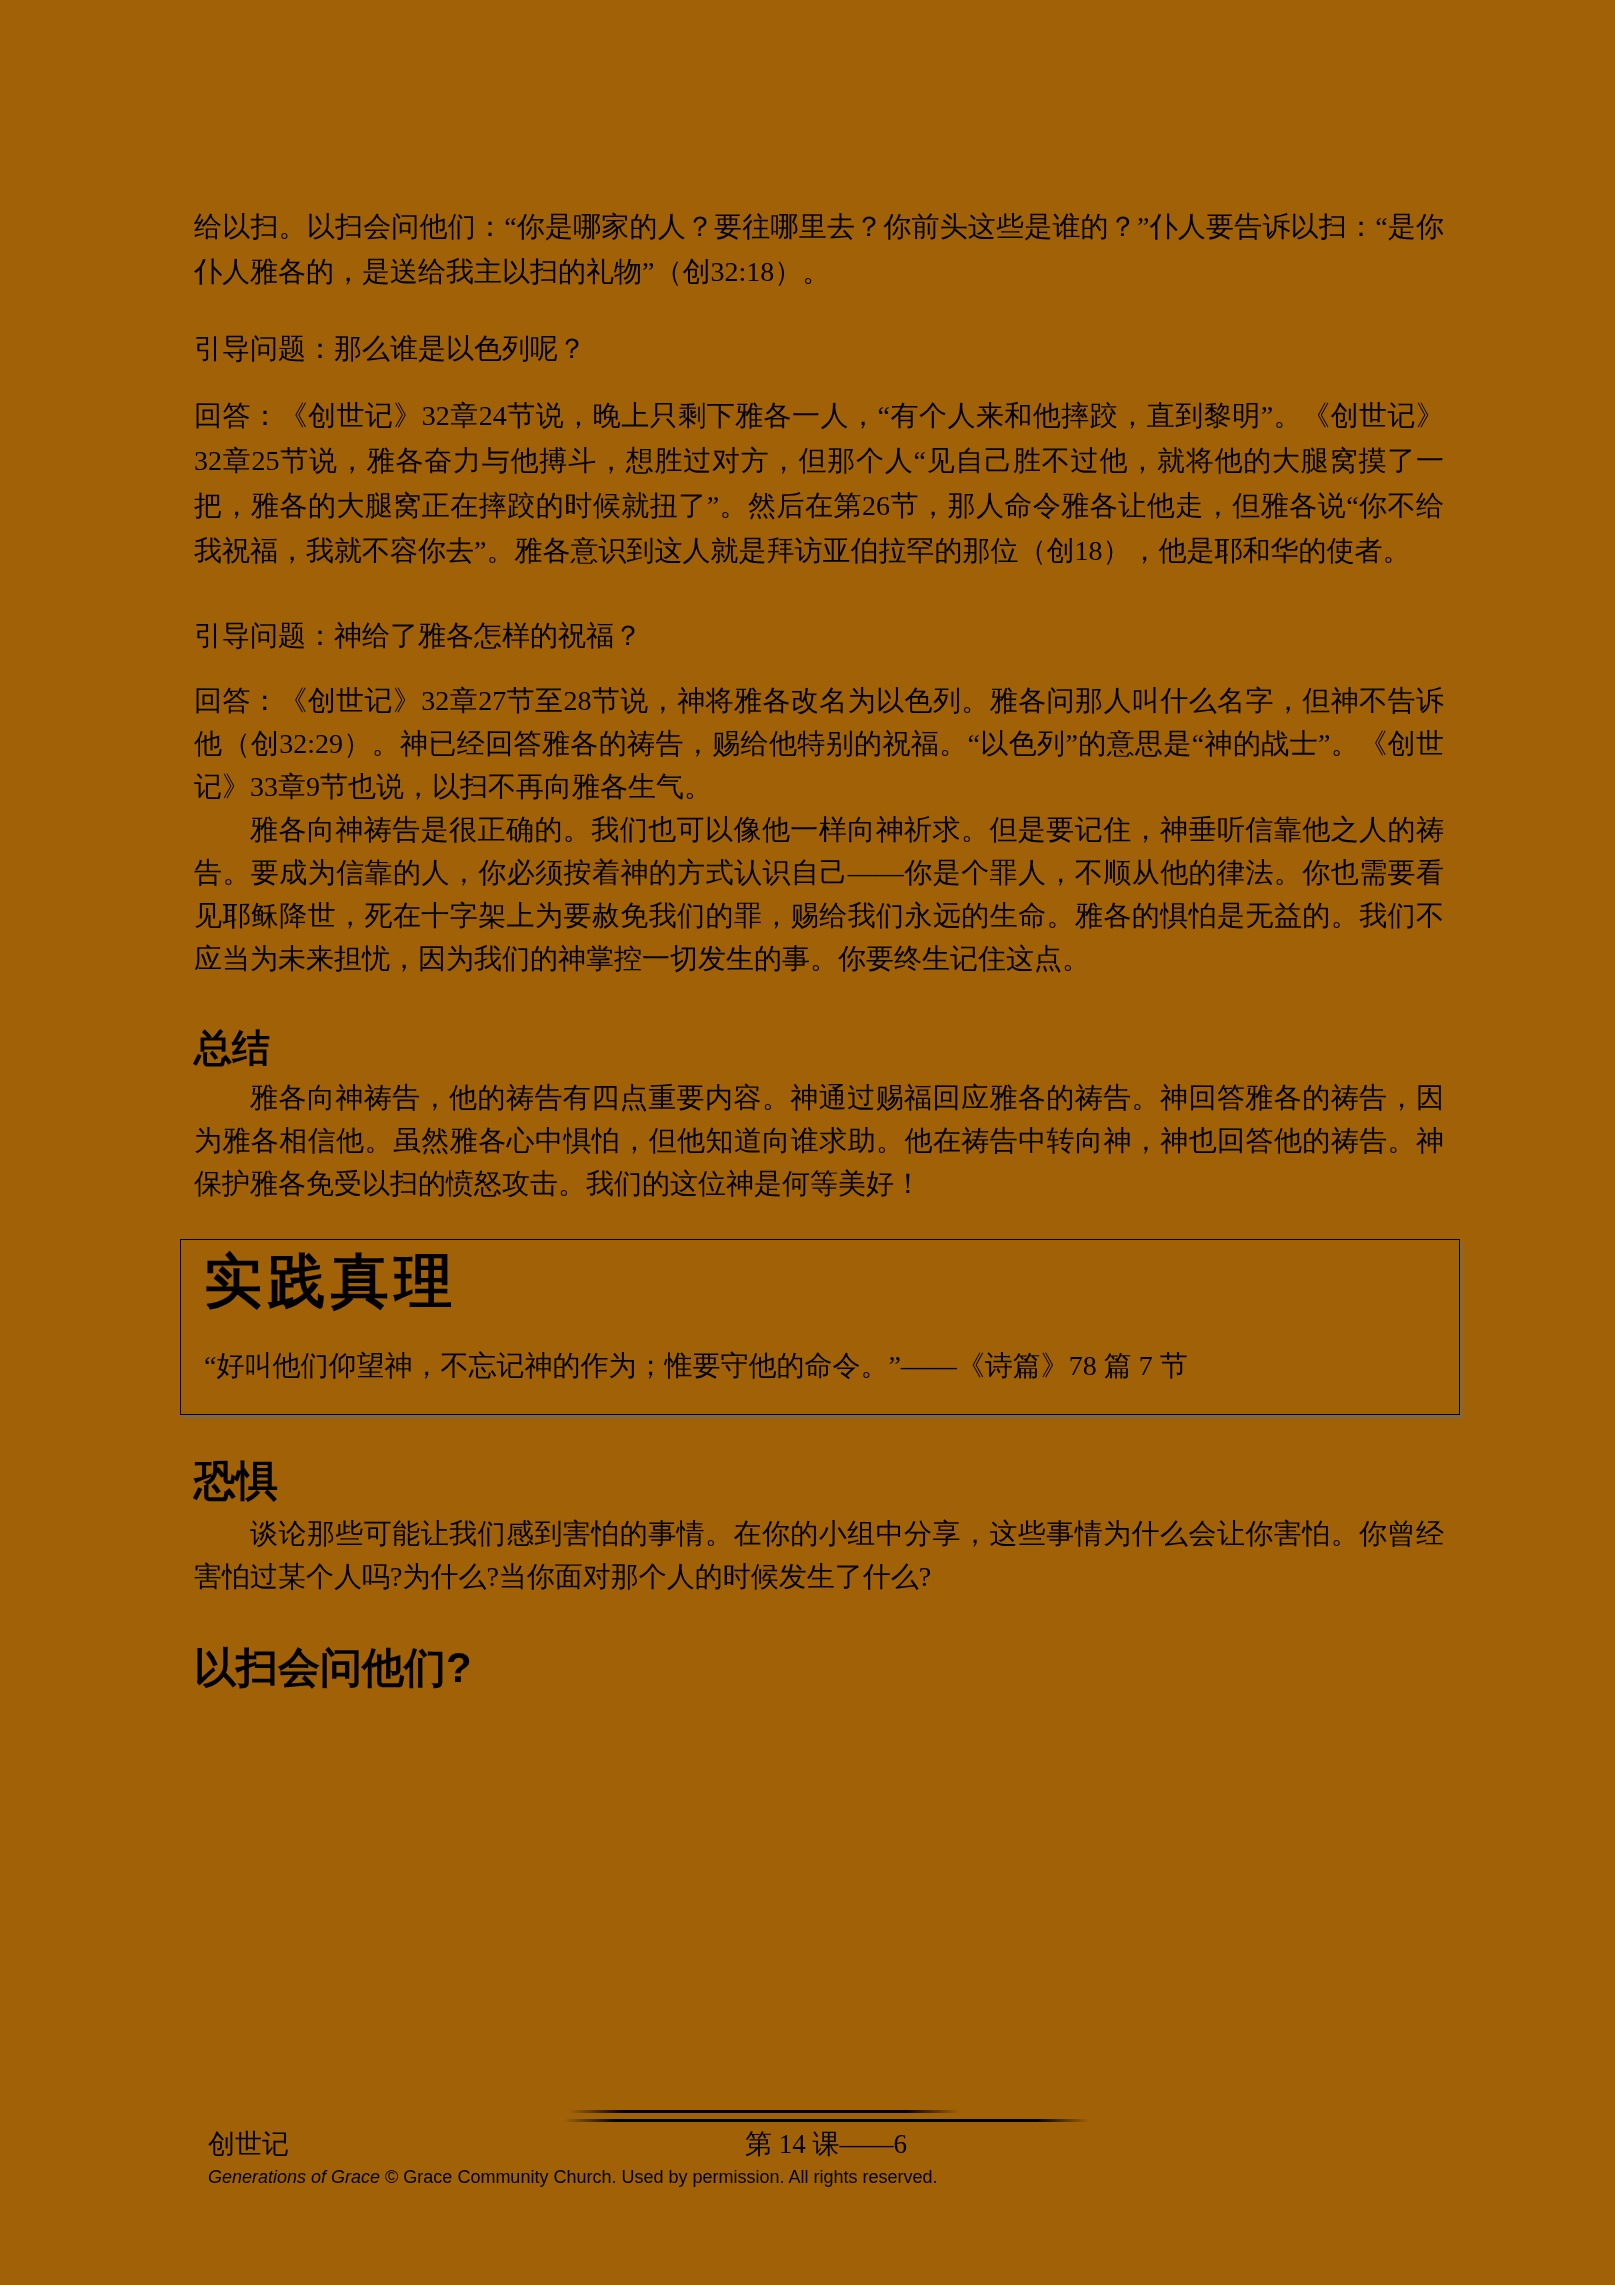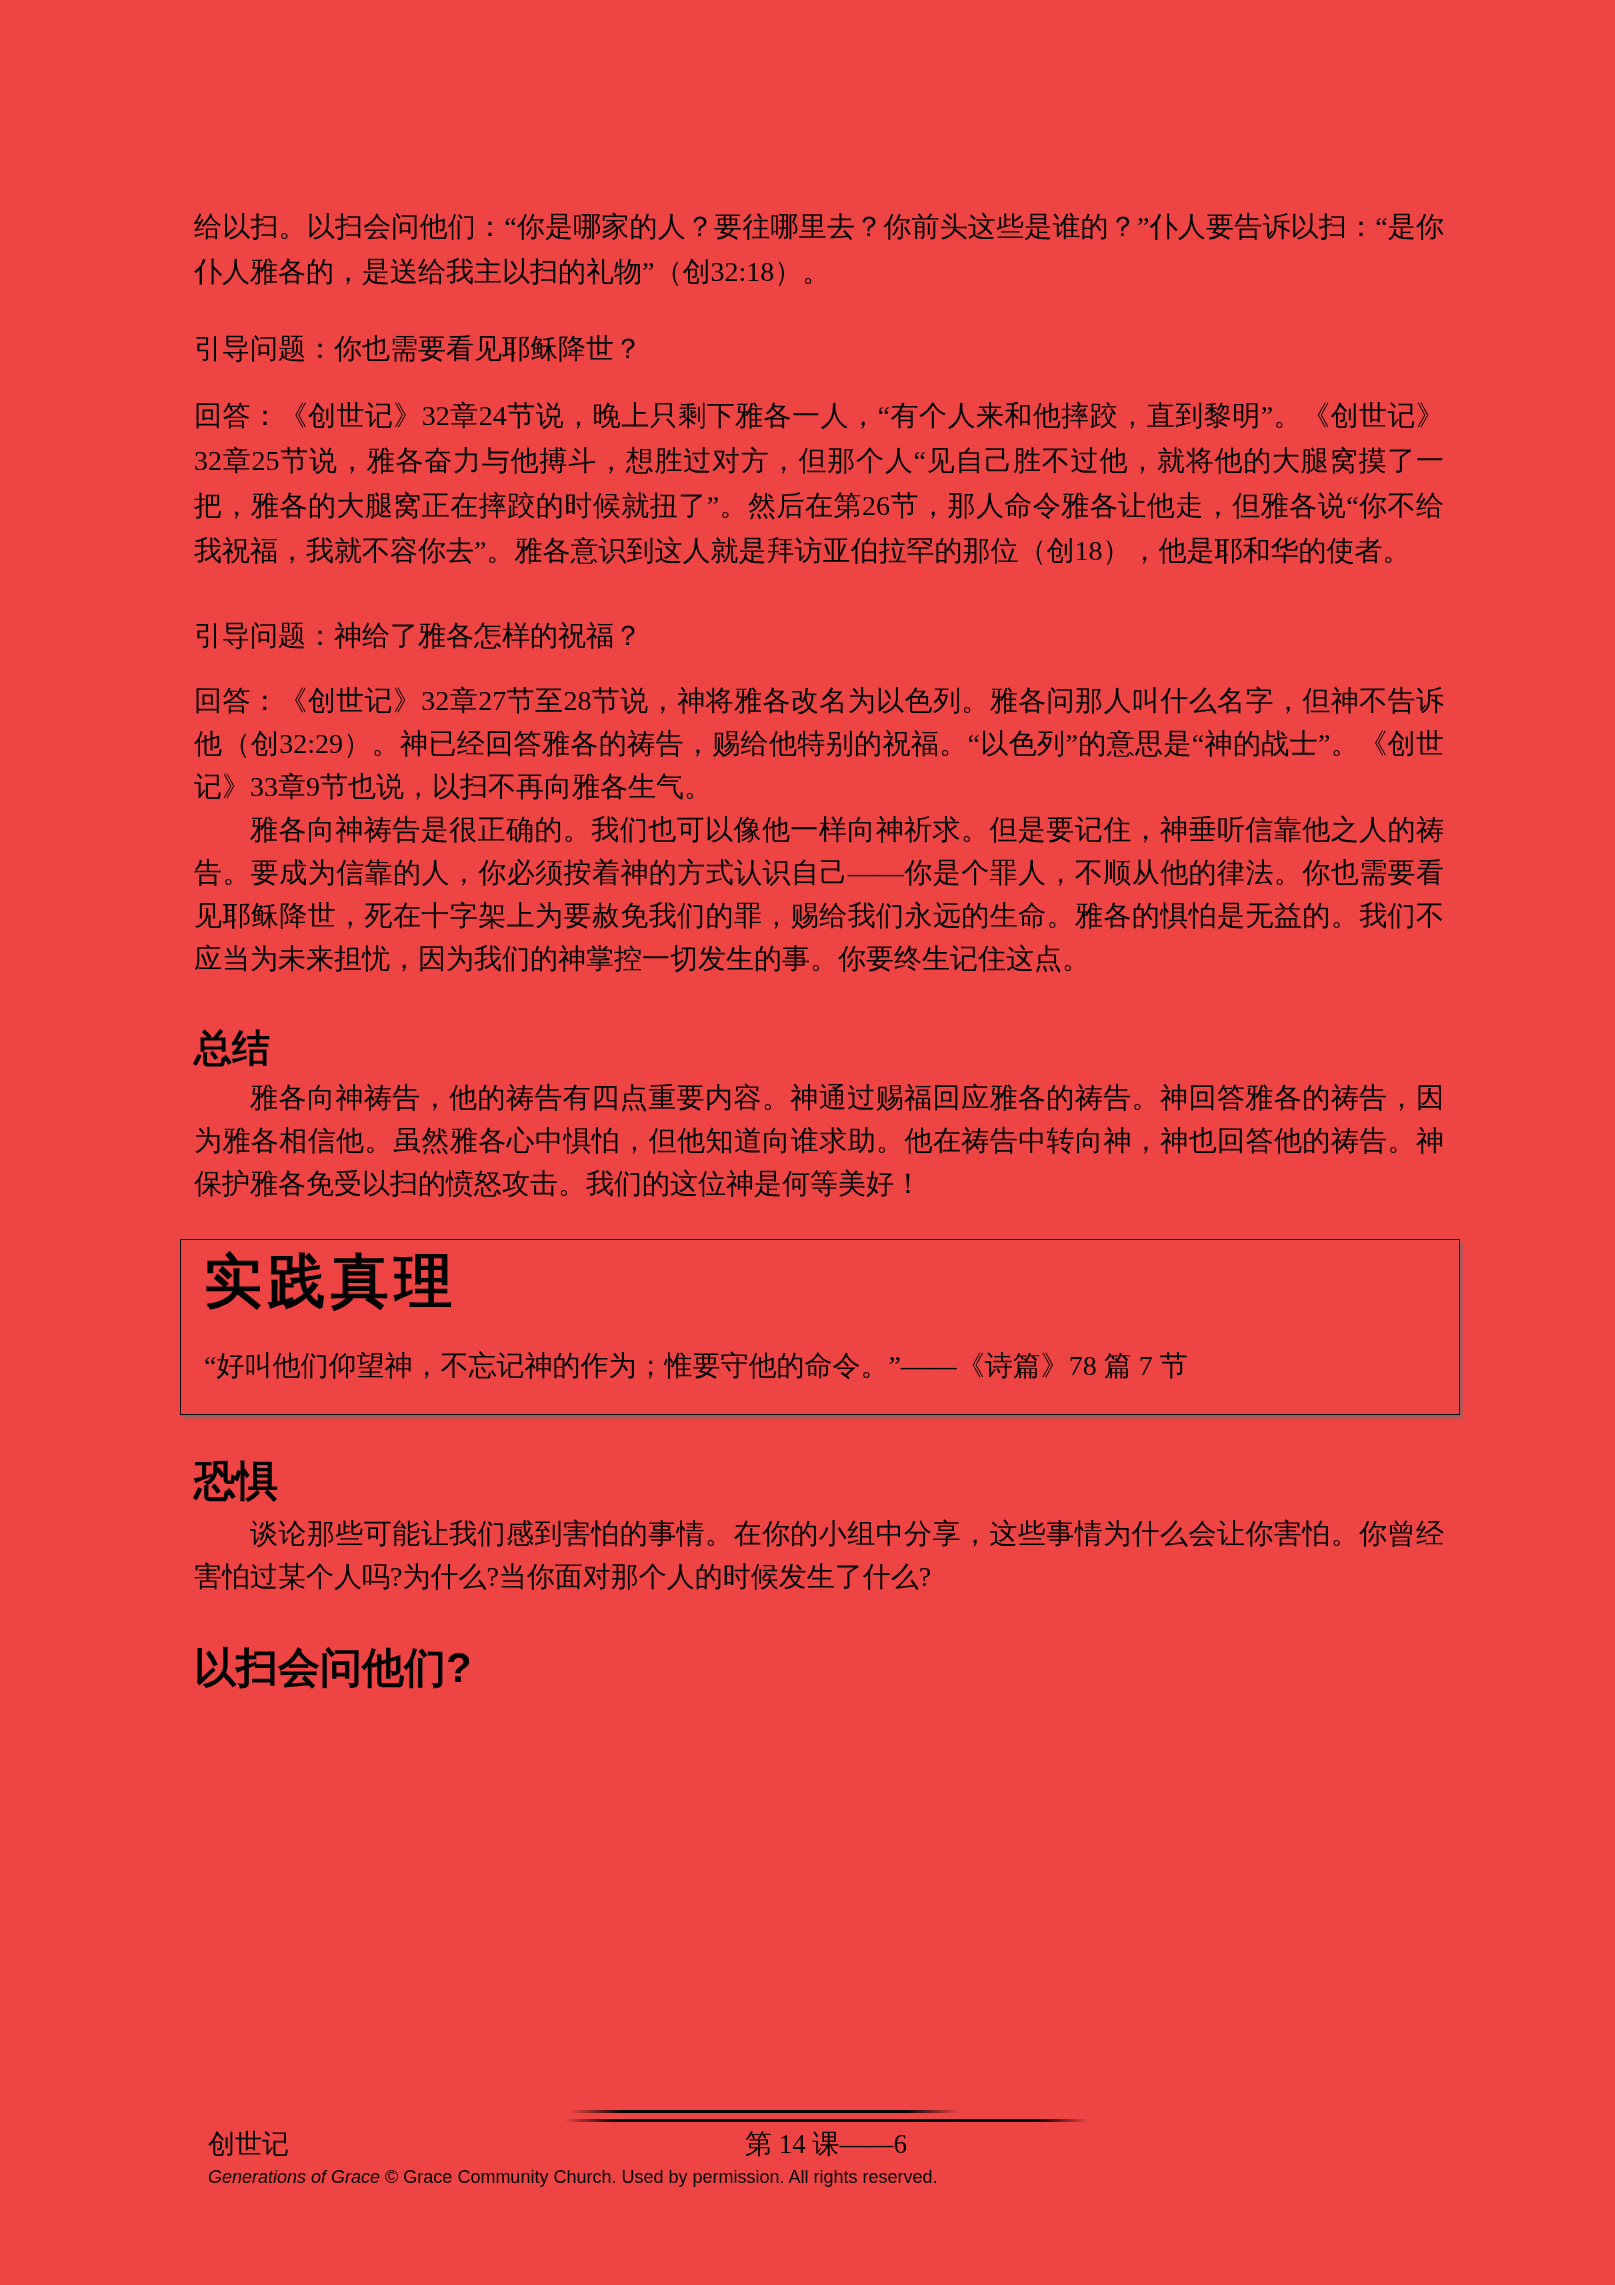--- a/index.html
+++ b/index.html
@@ -1,21 +1,21 @@
 <!DOCTYPE html>
 <html lang="zh" style="font-size:14.5px"><head>
 <meta charset="utf-8">
 <style>
   html,body { margin:0; padding:0; background:#e8e8e8; }
   .page {
     position:relative;
     width:1616px;
     height:2285px;
     margin:0 auto;
-    background:#ef4444;
+    background:#a16207;
     color:#000000;
     font-family:"Liberation Serif","DejaVu Serif",serif;
     overflow:hidden;
   }
   .content { padding:204px 172px 0 194px; }
 
   p { margin:0; }
   .body-text {
     font-size:28px;
     line-height:45px;
@@ -119,21 +119,21 @@
 <body>
 
 <div class="page">
   <div class="content">
 
     <p class="body-text p1">
       <span>给以扫。以扫会问他们：“你是哪家的人？要往哪里去？你前头这些是谁的？”仆人要告诉以扫：“是你仆人雅各的，是送给我主以扫的礼物”（创32:18）。</span>
     </p>
 
     <p class="guide">
-      <span class="label">引导问题：</span><span>你也需要看见耶稣降世？</span>
+      <span class="label">引导问题：</span><span>那么谁是以色列呢？</span>
     </p>
 
     <p class="body-text answer1">
       <span class="label">回答：</span><span>《创世记》32章24节说，晚上只剩下雅各一人，“有个人来和他摔跤，直到黎明”。《创世记》32章25节说，雅各奋力与他搏斗，想胜过对方，但那个人“见自己胜不过他，就将他的大腿窝摸了一把，雅各的大腿窝正在摔跤的时候就扭了”。然后在第26节，那人命令雅各让他走，但雅各说“你不给我祝福，我就不容你去”。雅各意识到这人就是拜访亚伯拉罕的那位（创18），他是耶和华的使者。</span>
     </p>
 
     <p class="guide">
       <span class="label">引导问题：</span><span>神给了雅各怎样的祝福？</span>
     </p>
 

